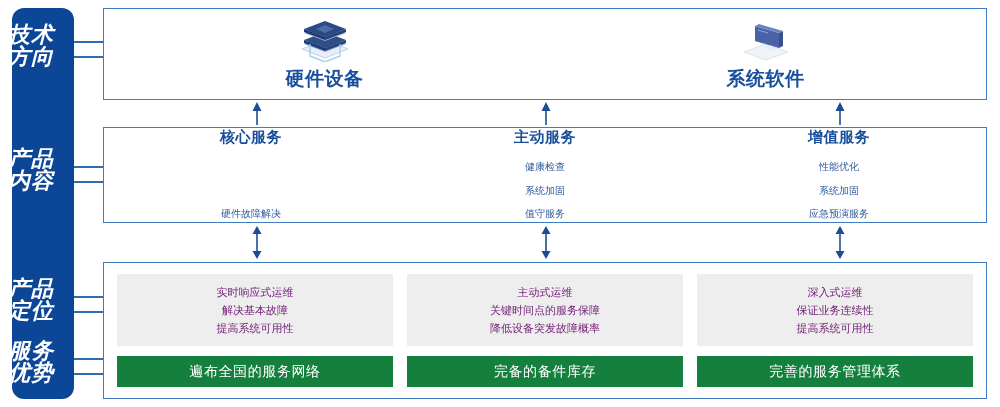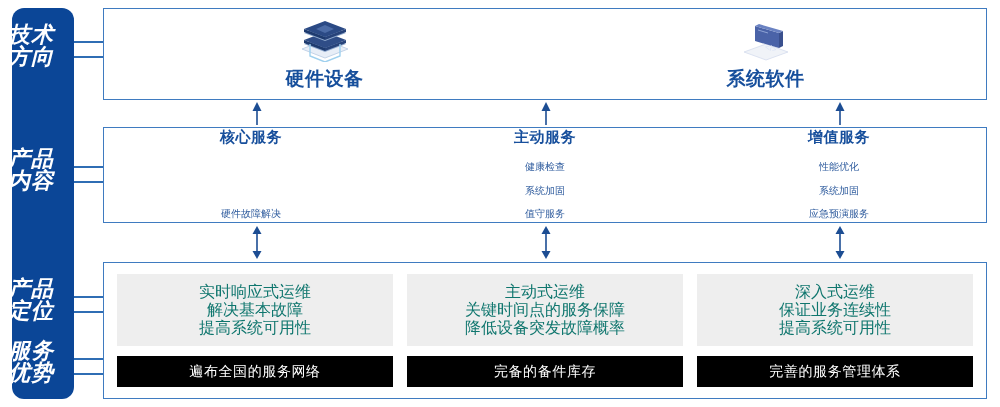--- a/index.html
+++ b/index.html
@@ -139,26 +139,26 @@
     background: #eeeeee;
     flex: 1;
     display: flex;
     flex-direction: column;
     align-items: center;
     justify-content: center;
     padding: 6px 4px;
     box-sizing: border-box;
   }
   .pos-gray div {
-    color: #0f766e;
-    font-size: 16px;
+    color: #701a75;
+    font-size: 11px;
     line-height: 18px;
   }
   .adv-bar {
-    background: #000000;
+    background: #15803d;
     height: 31px;
     display: flex;
     align-items: center;
     justify-content: center;
     color: #ffffff;
     font-size: 14px;
     letter-spacing: 0.6px;
   }
 
   

